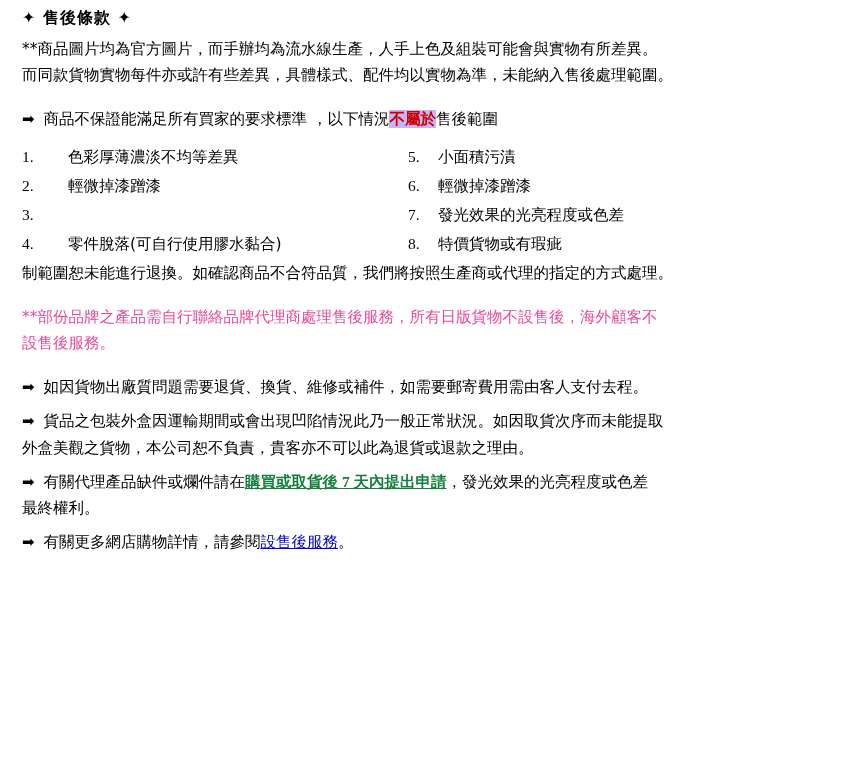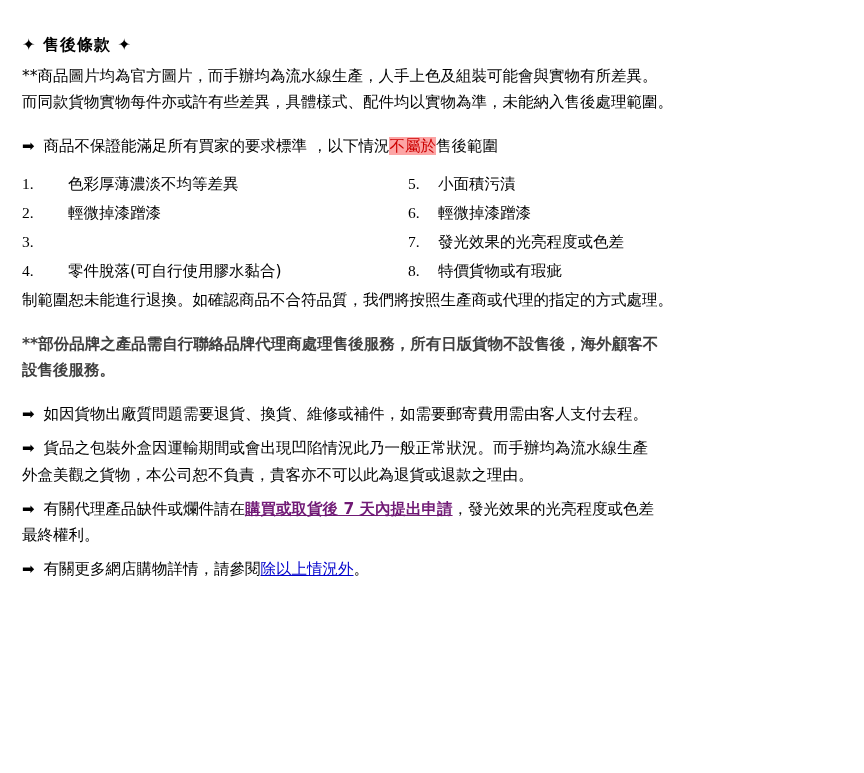--- a/index.html
+++ b/index.html
@@ -13,53 +13,53 @@
     font-family: "DejaVu Sans", "Liberation Sans", sans-serif;
     color: #000000;
     font-size: 15.5px;
     line-height: 1.55;
     overflow: hidden;
   }
   .page {
     padding: 6px 14px 0 22px;
     box-sizing: border-box;
     width: 788px;
-    margin-top: 27px;
   }
   .title {
     font-size: 16px;
     font-weight: bold;
     letter-spacing: 1px;
     margin-bottom: 6px;
   }
   .para {
     margin: 0 0 2px 0;
     text-align: justify;
     text-justify: inter-ideograph;
   }
   .gap-sm { margin-top: 10px; }
   .gap-md { margin-top: 20px; }
   .arrow {
     color: #000;
     font-size: 15px;
     margin-right: 4px;
   }
   .hl {
-    background: #fca5a5;
+    background: #c4b5fd;
     color: #cc0000;
+    font-weight: bold;
+  }
+  .red {
+    color: #ec4899;
     font-weight: normal;
   }
-  .red {
-    color: #404040;
-    font-weight: bold;
-  }
   .red-underline {
-    color: #701a75;
+    color: #15803d;
     font-weight: bold;
     text-decoration: underline;
+    font-family: Liberation Serif, serif;
   }
   .link {
     color: #0000cc;
     text-decoration: underline;
   }
   .list-wrap {
     margin-top: 14px;
     display: flex;
     width: 100%;
   }
@@ -140,28 +140,28 @@
   <div class="para gap-md red">**部份品牌之產品需自行聯絡品牌代理商處理售後服務，所有日版貨物不設售後，海外顧客不</div>
   <div class="para red">設售後服務。</div>
 
   <div class="para gap-md">
     <span class="arrow">➡</span>
     <span>如因貨物出廠質問題需要退貨、換貨、維修或補件，如需要郵寄費用需由客人支付去程。</span>
   </div>
 
   <div class="para gap-sm">
     <span class="arrow">➡</span>
-    <span>貨品之包裝外盒因運輸期間或會出現凹陷情況此乃一般正常狀況。而手辦均為流水線生產</span>
+    <span>貨品之包裝外盒因運輸期間或會出現凹陷情況此乃一般正常狀況。如因取貨次序而未能提取</span>
   </div>
   <div class="para">外盒美觀之貨物，本公司恕不負責，貴客亦不可以此為退貨或退款之理由。</div>
 
   <div class="para gap-sm">
     <span class="arrow">➡</span>
     <span>有關代理產品缺件或爛件請在</span><span class="red-underline">購買或取貨後 7 天內提出申請</span><span>，發光效果的光亮程度或色差</span>
   </div>
   <div class="para">最終權利。</div>
 
   <div class="para gap-sm">
     <span class="arrow">➡</span>
-    <span>有關更多網店購物詳情，請參閱</span><a class="link" href="#">除以上情況外</a><span>。</span>
+    <span>有關更多網店購物詳情，請參閱</span><a class="link" href="#">設售後服務</a><span>。</span>
   </div>
 
 </div>
 
 </body></html>

